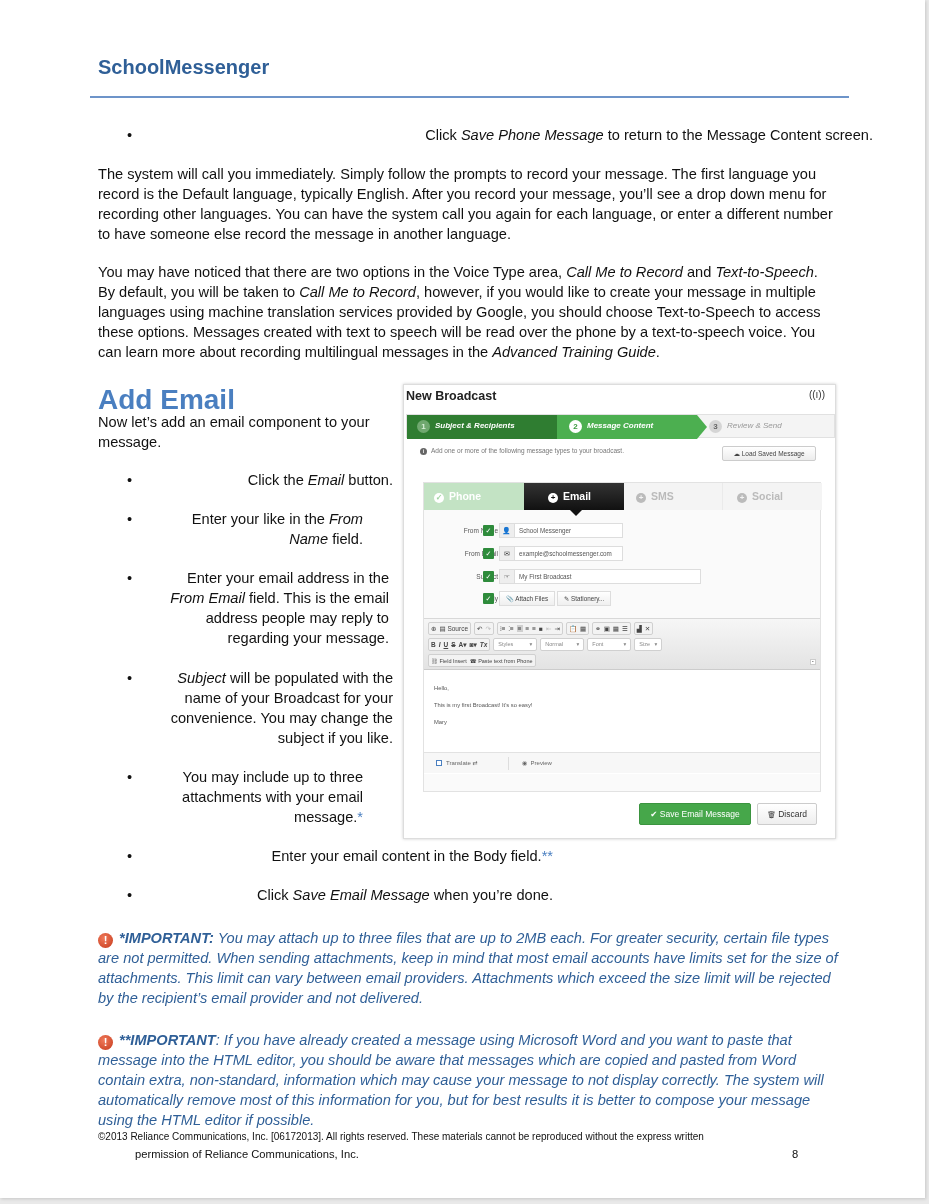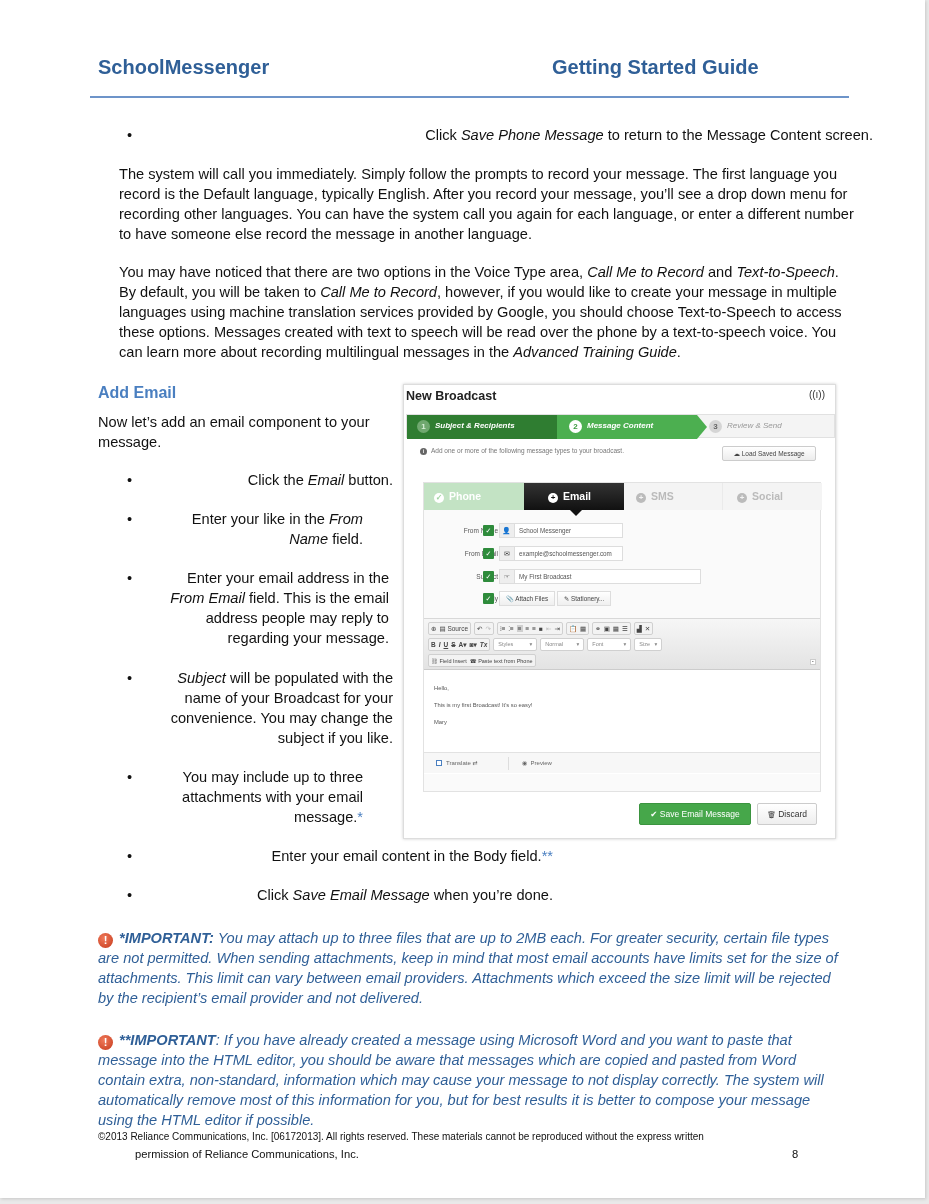--- a/index.html
+++ b/index.html
@@ -5,24 +5,24 @@
   * { box-sizing: border-box; margin: 0; padding: 0; }
   html, body { width: 929px; height: 1204px; background: #e9e9e9; overflow: hidden; }
   body { font-family: "Liberation Sans", sans-serif; color: #111; position: relative; }
   .page { position: absolute; left: 0; top: 0; width: 925px; height: 1198px; background: #fff; box-shadow: 1px 1px 3px rgba(0,0,0,0.15); }
 
   .hdr-left, .hdr-right { position: absolute; top: 56px; font-size: 20px; font-weight: bold; color: #2f5f97; }
   .hdr-left { left: 98px; }
   .hdr-right { left: 552px; }
   .hdr-rule { position: absolute; left: 90px; top: 96px; width: 759px; height: 2px; background: #6d94c9; }
 
-  .p { position: absolute; left: 98px; width: 740px; font-size: 14.6px; line-height: 20px; margin-left: 21px; }
+  .p { position: absolute; left: 98px; width: 740px; font-size: 14.6px; line-height: 20px; }
   .p i { font-style: italic; }
 
-  .h2 { position: absolute; left: 98px; top: 384px; font-size: 16px; font-weight: bold; color: #4a7fc0; }
+  .h2 { position: absolute; left: 98px; top: 384px; font-size: 28px; font-weight: bold; color: #4a7fc0; }
   .intro { position: absolute; left: 98px; top: 412px; width: 295px; font-size: 14.6px; line-height: 20px; }
 
   .li { position: absolute; left: 127px; font-size: 14.6px; line-height: 20px; }
   .li .dot { position: absolute; left: 0; top: 0; }
   .li .txt { position: absolute; left: 26px; top: 0; text-align: right; }
   .star { color: #4a7fc0; }
 
   .important { position: absolute; left: 98px; width: 742px; font-size: 14.6px; line-height: 20px; color: #2f5f97; font-style: italic; }
   .important b { font-weight: bold; }
   .warn-icon { display: inline-block; width: 15px; height: 15px; border-radius: 50%; background: radial-gradient(circle at 40% 35%, #f07a5a, #c5391c); color: #fff; font-size: 11px; font-weight: bold; text-align: center; line-height: 15px; font-style: normal; vertical-align: -1px; margin-right: 6px; }
@@ -94,21 +94,20 @@
 
   .save-btn { position: absolute; left: 235px; top: 418px; width: 112px; height: 22px; background: #46a74a; border: 1px solid #3b943f; border-radius: 2px; color: #fff; font-size: 8.5px; text-align: center; line-height: 20px; }
   .discard-btn { position: absolute; left: 353px; top: 418px; width: 60px; height: 22px; background: linear-gradient(#fff, #eee); border: 1px solid #ccc; border-radius: 2px; color: #333; font-size: 8.5px; text-align: center; line-height: 20px; }
 </style>
 </head>
 <body>
 
 <div class="page">
 
   <div class="hdr-left">SchoolMessenger</div>
-  <div class="hdr-right">Getting Started Guide</div>
   <div class="hdr-rule"></div>
 
   <div class="li" style="top:125px;">
     <span class="dot">•</span>
     <span class="txt" style="width:720px;">
       <span>Click </span><i>Save Phone Message</i><span> to return to the Message Content screen.</span>
     </span>
   </div>
 
   <div class="p" style="top:164px;">The system will call you immediately. Simply follow the prompts to record your message. The first language you record is the Default language, typically English. After you record your message, you’ll see a drop down menu for recording other languages. You can have the system call you again for each language, or enter a different number to have someone else record the message in another language.</div>

